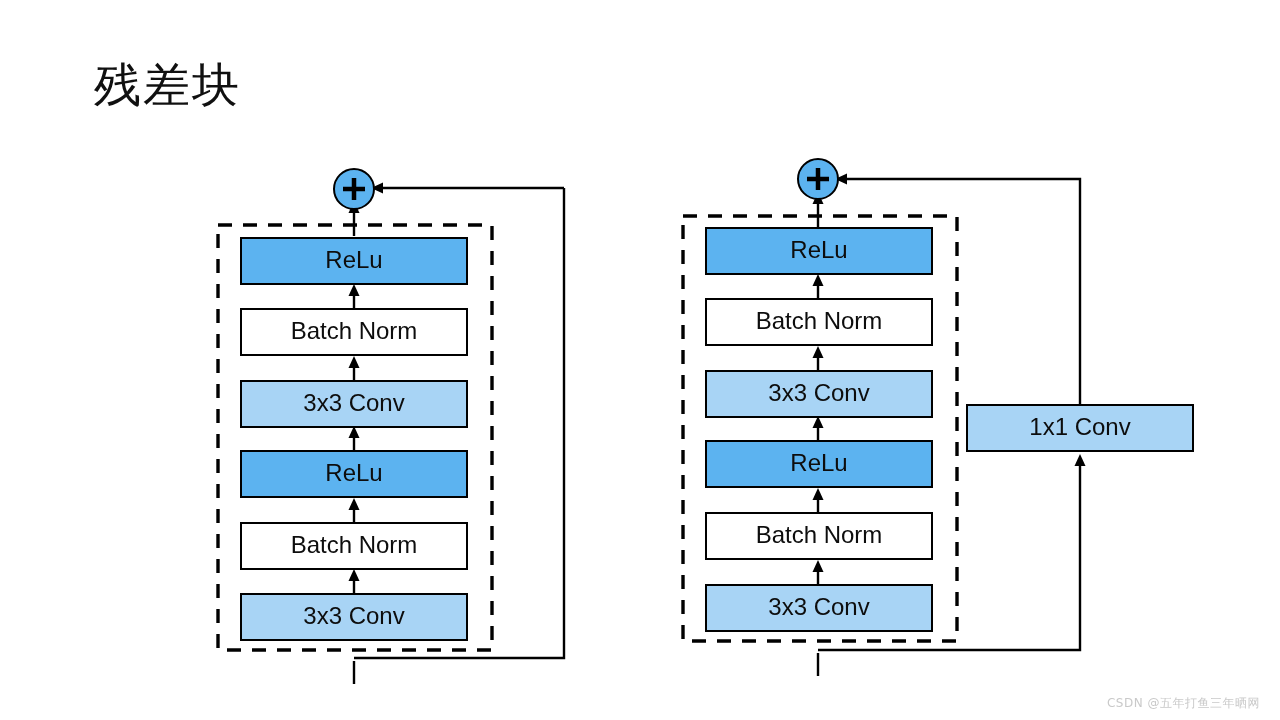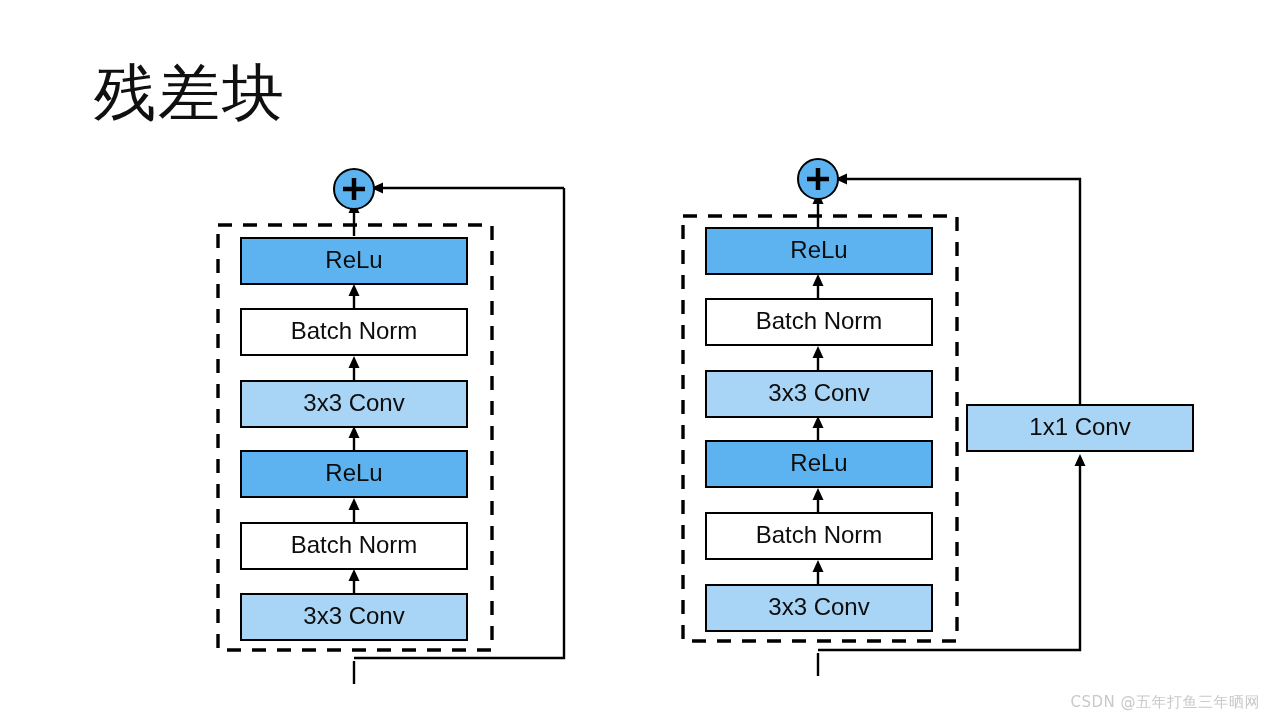--- a/index.html
+++ b/index.html
@@ -16,33 +16,33 @@
   }
   #slide {
     position: absolute;
     inset: 0;
     background: #ffffff;
   }
   #page-title {
     position: absolute;
     left: 94px;
     top: 58px;
-    font-size: 62px;
+    font-size: 47px;
     line-height: 1.15;
     color: #101010;
     font-weight: 400;
     letter-spacing: 2px;
-    font-family: Liberation Serif, serif;
+    font-family: Liberation Sans, sans-serif;
     white-space: nowrap;
   }
   #watermark {
     position: absolute;
     right: 20px;
     bottom: 8px;
-    font-size: 15px;
+    font-size: 12px;
     color: #c9c9c9;
     font-family: "DejaVu Sans", "Liberation Sans", sans-serif;
     white-space: nowrap;
     letter-spacing: 0.5px;
   }
   svg.diagram {
     position: absolute;
     left: 0;
     top: 0;
     width: 1280px;

